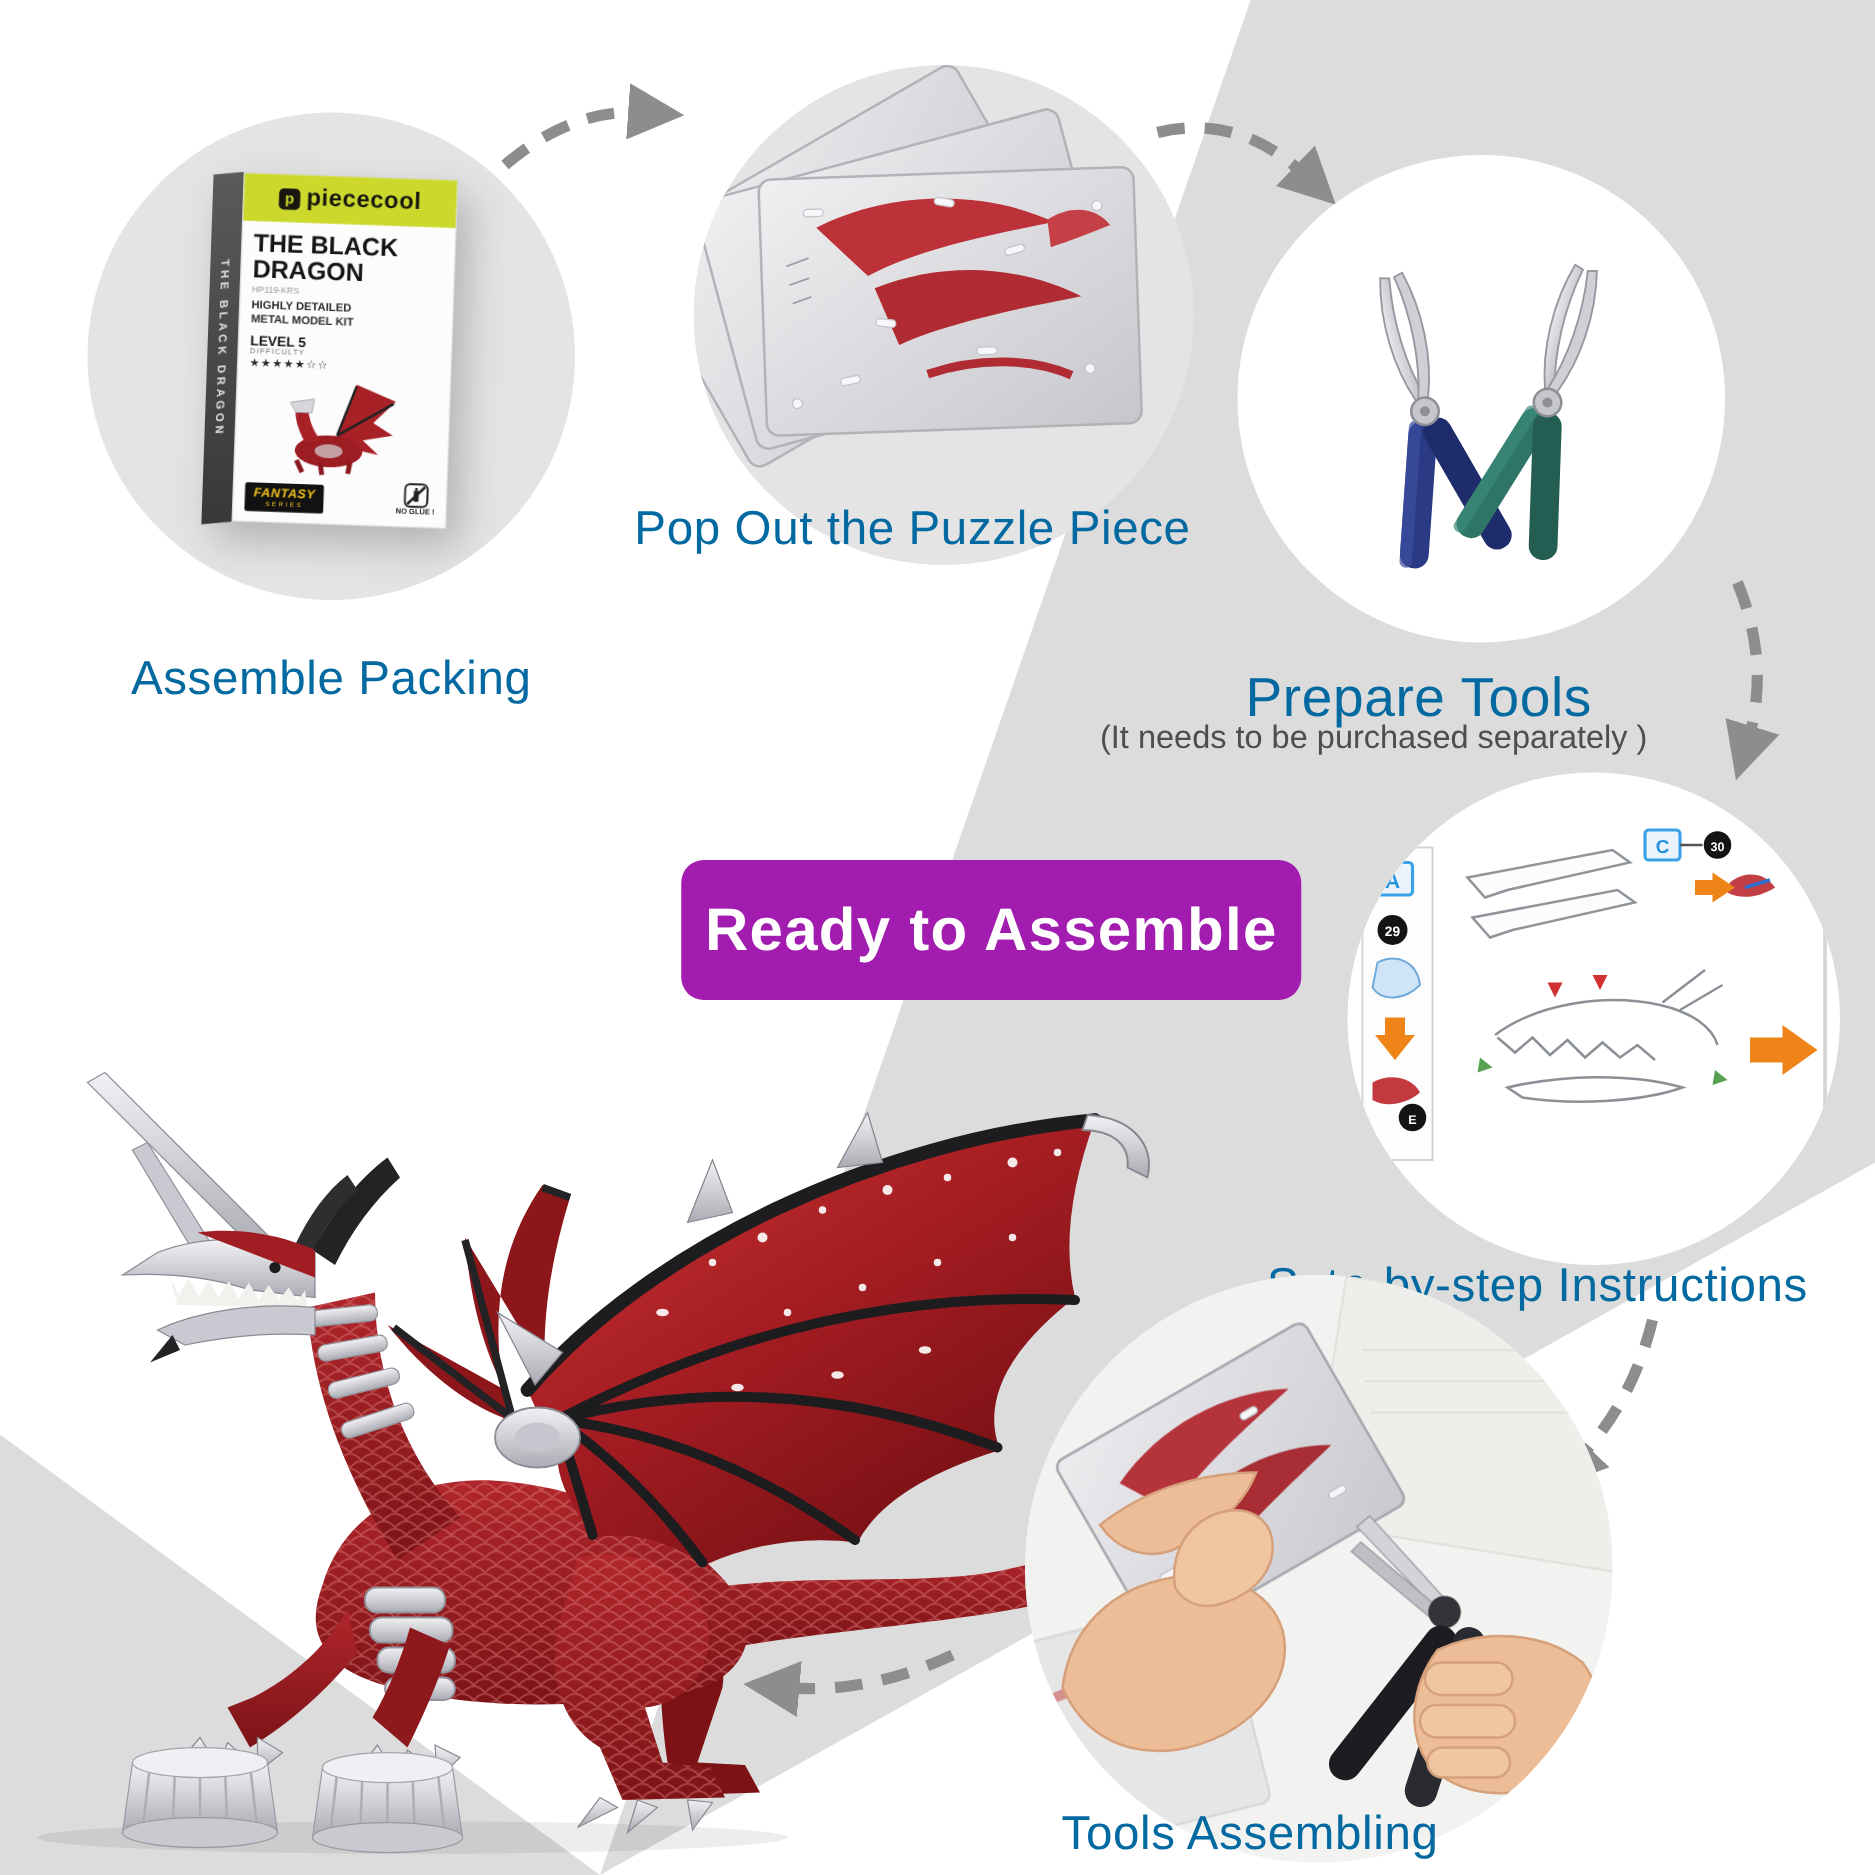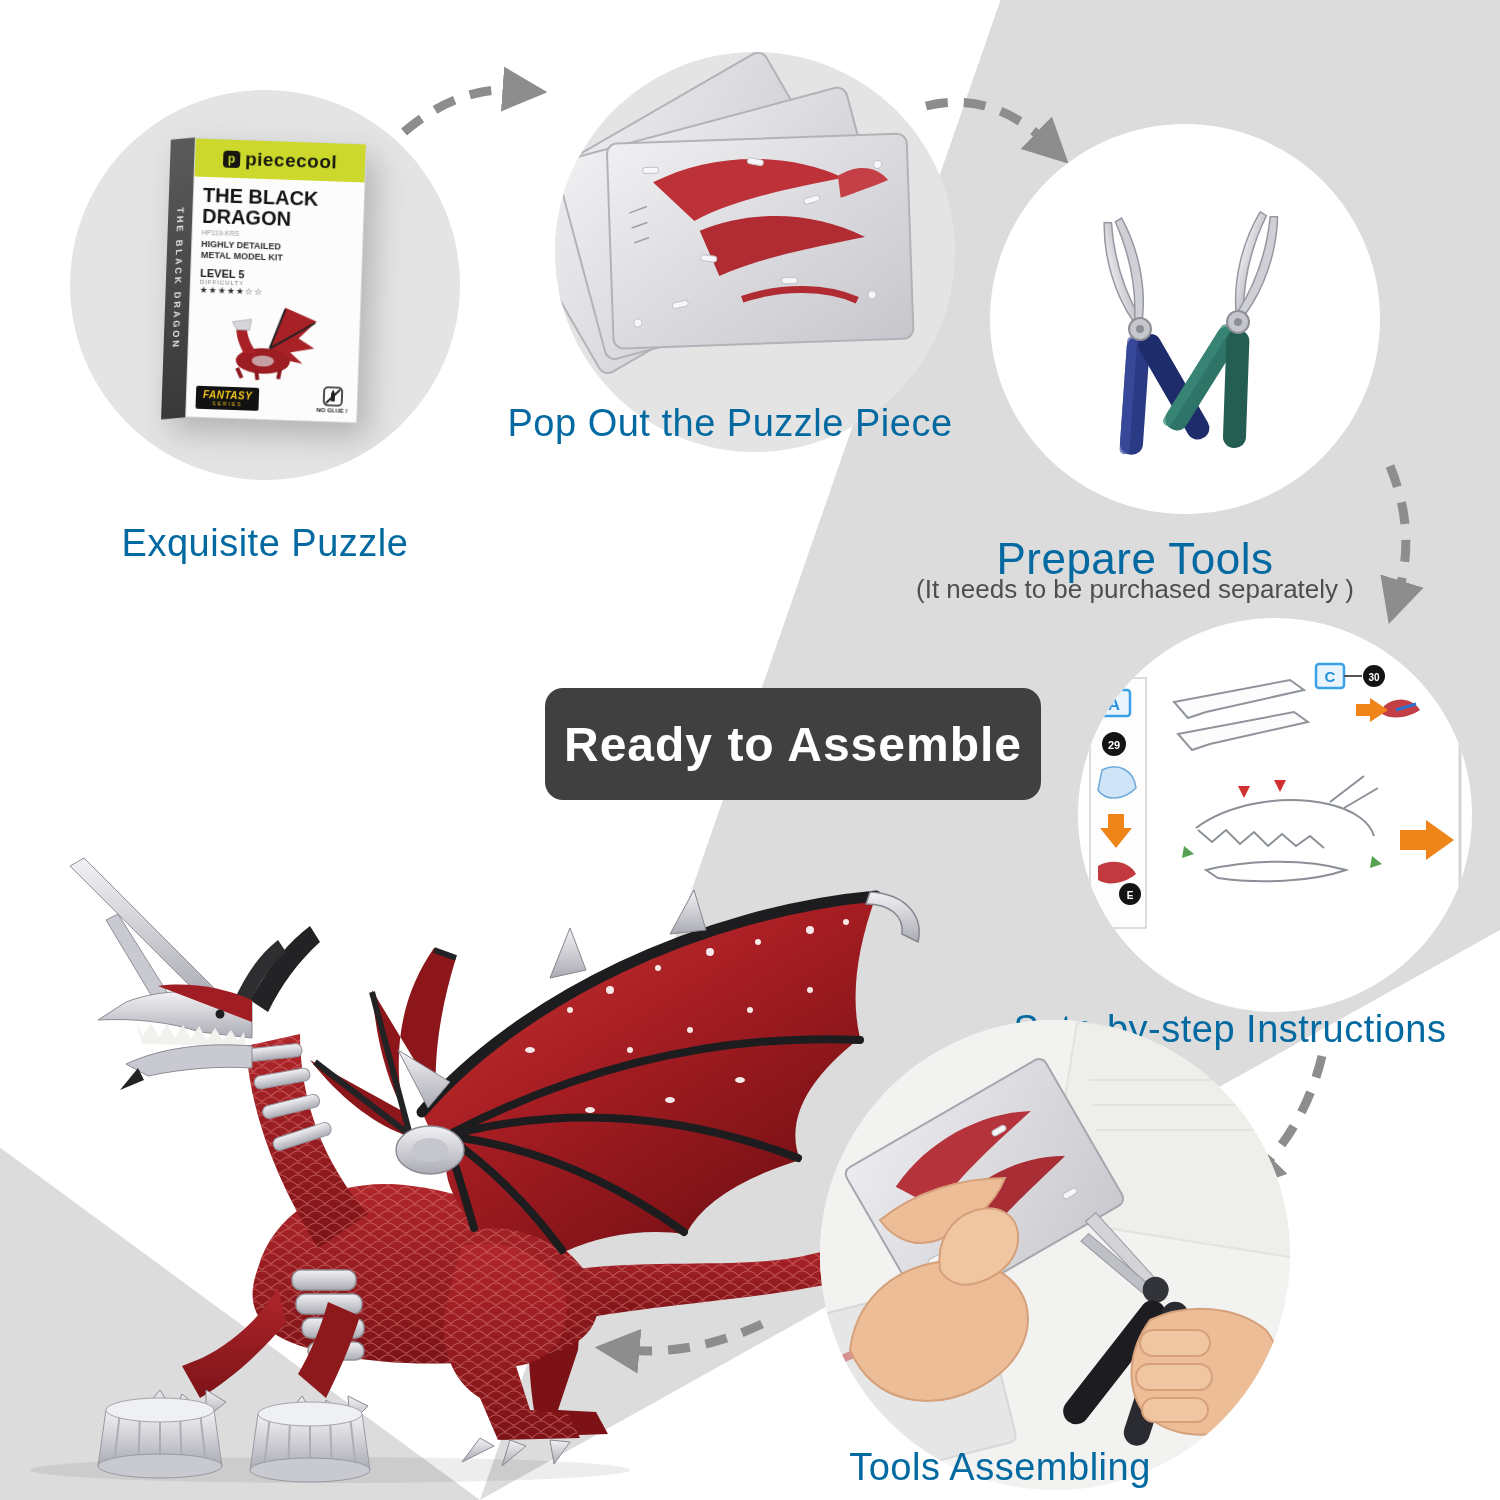--- a/index.html
+++ b/index.html
@@ -14,29 +14,29 @@
   svg.dragon{position:absolute;left:10px;top:850px}
 
   .circle{position:absolute;border-radius:50%;overflow:hidden}
   .c1{left:70px;top:90px;width:390px;height:390px;background:#e4e4e4}
   .c2{left:555px;top:52px;width:400px;height:400px;background:#e4e4e4}
   .c3{left:990px;top:124px;width:390px;height:390px;background:#ffffff}
   .c4{left:1078px;top:618px;width:394px;height:394px;background:#ffffff}
   .c5{left:820px;top:1020px;width:470px;height:470px;background:#f2f2f0}
 
   .step-label{position:absolute;font-size:38px;color:#0369a1;text-align:center;letter-spacing:.5px}
-  .step-note{position:absolute;font-size:26px;color:#4e4e4e;text-align:center}
+  .step-note{position:absolute;font-size:26px;color:#4e4e4e;text-align:left}
   .l1{left:70px;top:522px;width:390px}
   .l2{left:470px;top:402px;width:520px}
   .l3{left:900px;top:534px;width:470px;font-size:44px}
   .l3n{left:880px;top:574px;width:510px}
   .l4{left:1005px;top:1008px;width:450px}
   .l5{left:785px;top:1446px;width:430px}
 
-  .badge{position:absolute;left:545px;top:688px;width:496px;height:112px;background:#404040;border-radius:18px;display:flex;align-items:center;justify-content:center}
+  .badge{position:absolute;left:545px;top:688px;width:496px;height:112px;background:#a21caf;border-radius:18px;display:flex;align-items:center;justify-content:center}
   .badge span{color:#fff;font-size:48px;font-weight:bold;letter-spacing:1px}
 
   
   .box3d{position:absolute;left:96px;top:50px;display:flex;transform:rotate(2deg);filter:drop-shadow(10px 14px 16px rgba(0,0,0,.22))}
   .box-spine{width:24px;height:280px;background:linear-gradient(180deg,#5a5a5a,#383838);transform:skewY(-7deg);transform-origin:100% 50%;display:flex;align-items:center;justify-content:center}
   .spine-text{writing-mode:vertical-rl;font-size:9px;letter-spacing:3px;color:#e0e0e0;font-weight:bold;white-space:nowrap}
   .box-face{width:172px;height:280px;background:#fcfcfc;border:1px solid #d5d5d5;display:flex;flex-direction:column;padding:0 9px 8px}
   .brand-band{height:38px;margin:0 -9px;background:#ccd92c;display:flex;align-items:center;justify-content:center;gap:5px;flex:none}
   .brand-p{width:17px;height:17px;border-radius:4px;background:#17170f;color:#ccd92c;font-size:12px;font-weight:bold;display:flex;align-items:center;justify-content:center}
   .brand-name{font-size:19px;font-weight:bold;color:#17170f;letter-spacing:.5px}
@@ -264,21 +264,21 @@
               <rect x="8" y="6" width="4" height="9" rx="1" fill="#222"></rect>
               <rect x="9" y="4" width="2" height="2" fill="#222"></rect>
               <line x1="3" y1="17" x2="17" y2="3" stroke="#222" stroke-width="2"></line>
             </svg>
             <span class="noglue-text">NO GLUE !</span>
           </div>
         </div>
       </div>
     </div>
   </div>
-  <div class="step-label l1">Exquisite Puzzle</div>
+  <div class="step-label l1">Assemble Packing</div>
 
   <div class="circle c2">
     <svg width="400" height="400" viewBox="0 0 400 400">
       <defs>
         <linearGradient id="sg" x1="0" y1="0" x2="1" y2="1">
           <stop offset="0" stop-color="#f0f0f2"></stop>
             <stop offset="1" stop-color="#c6c6cc"></stop>
         </linearGradient>
       </defs>
       <g transform="rotate(-30 110 330)">

